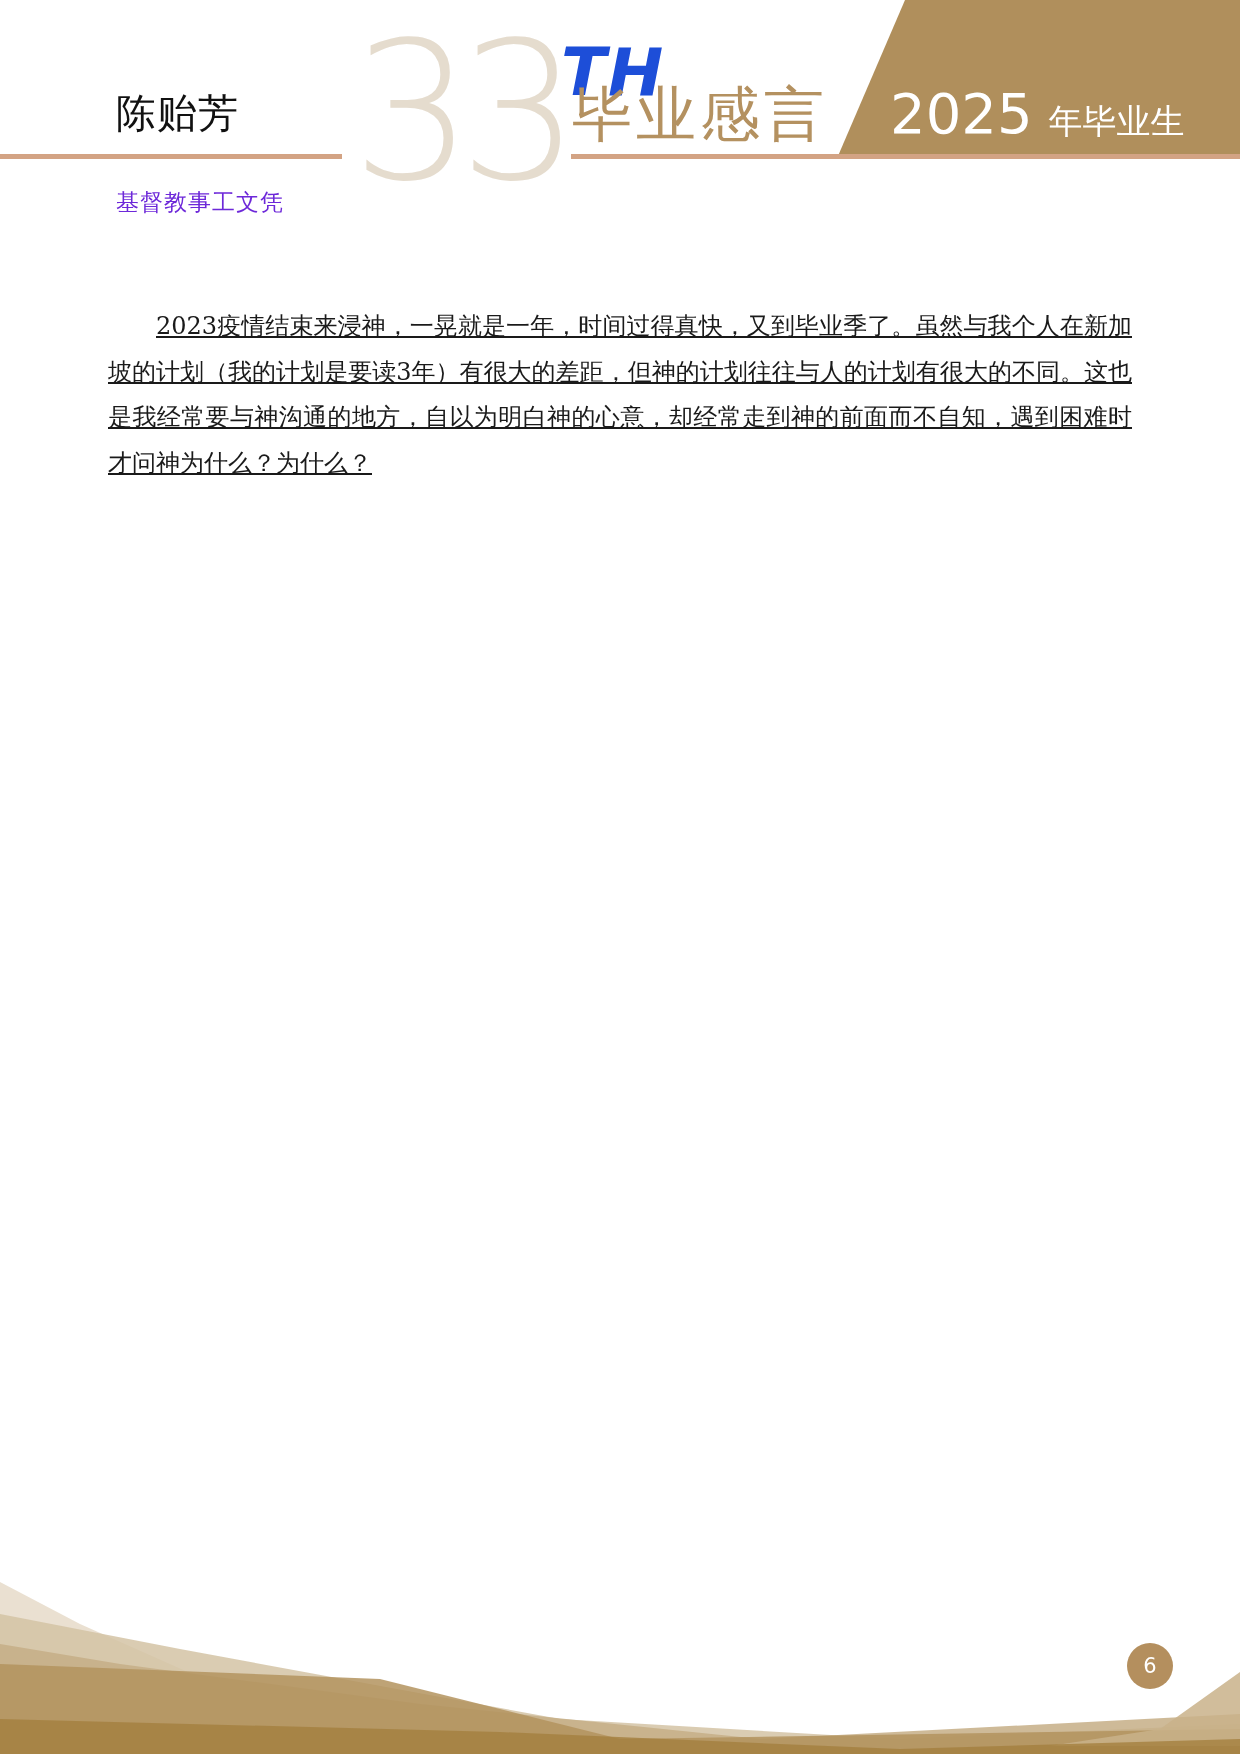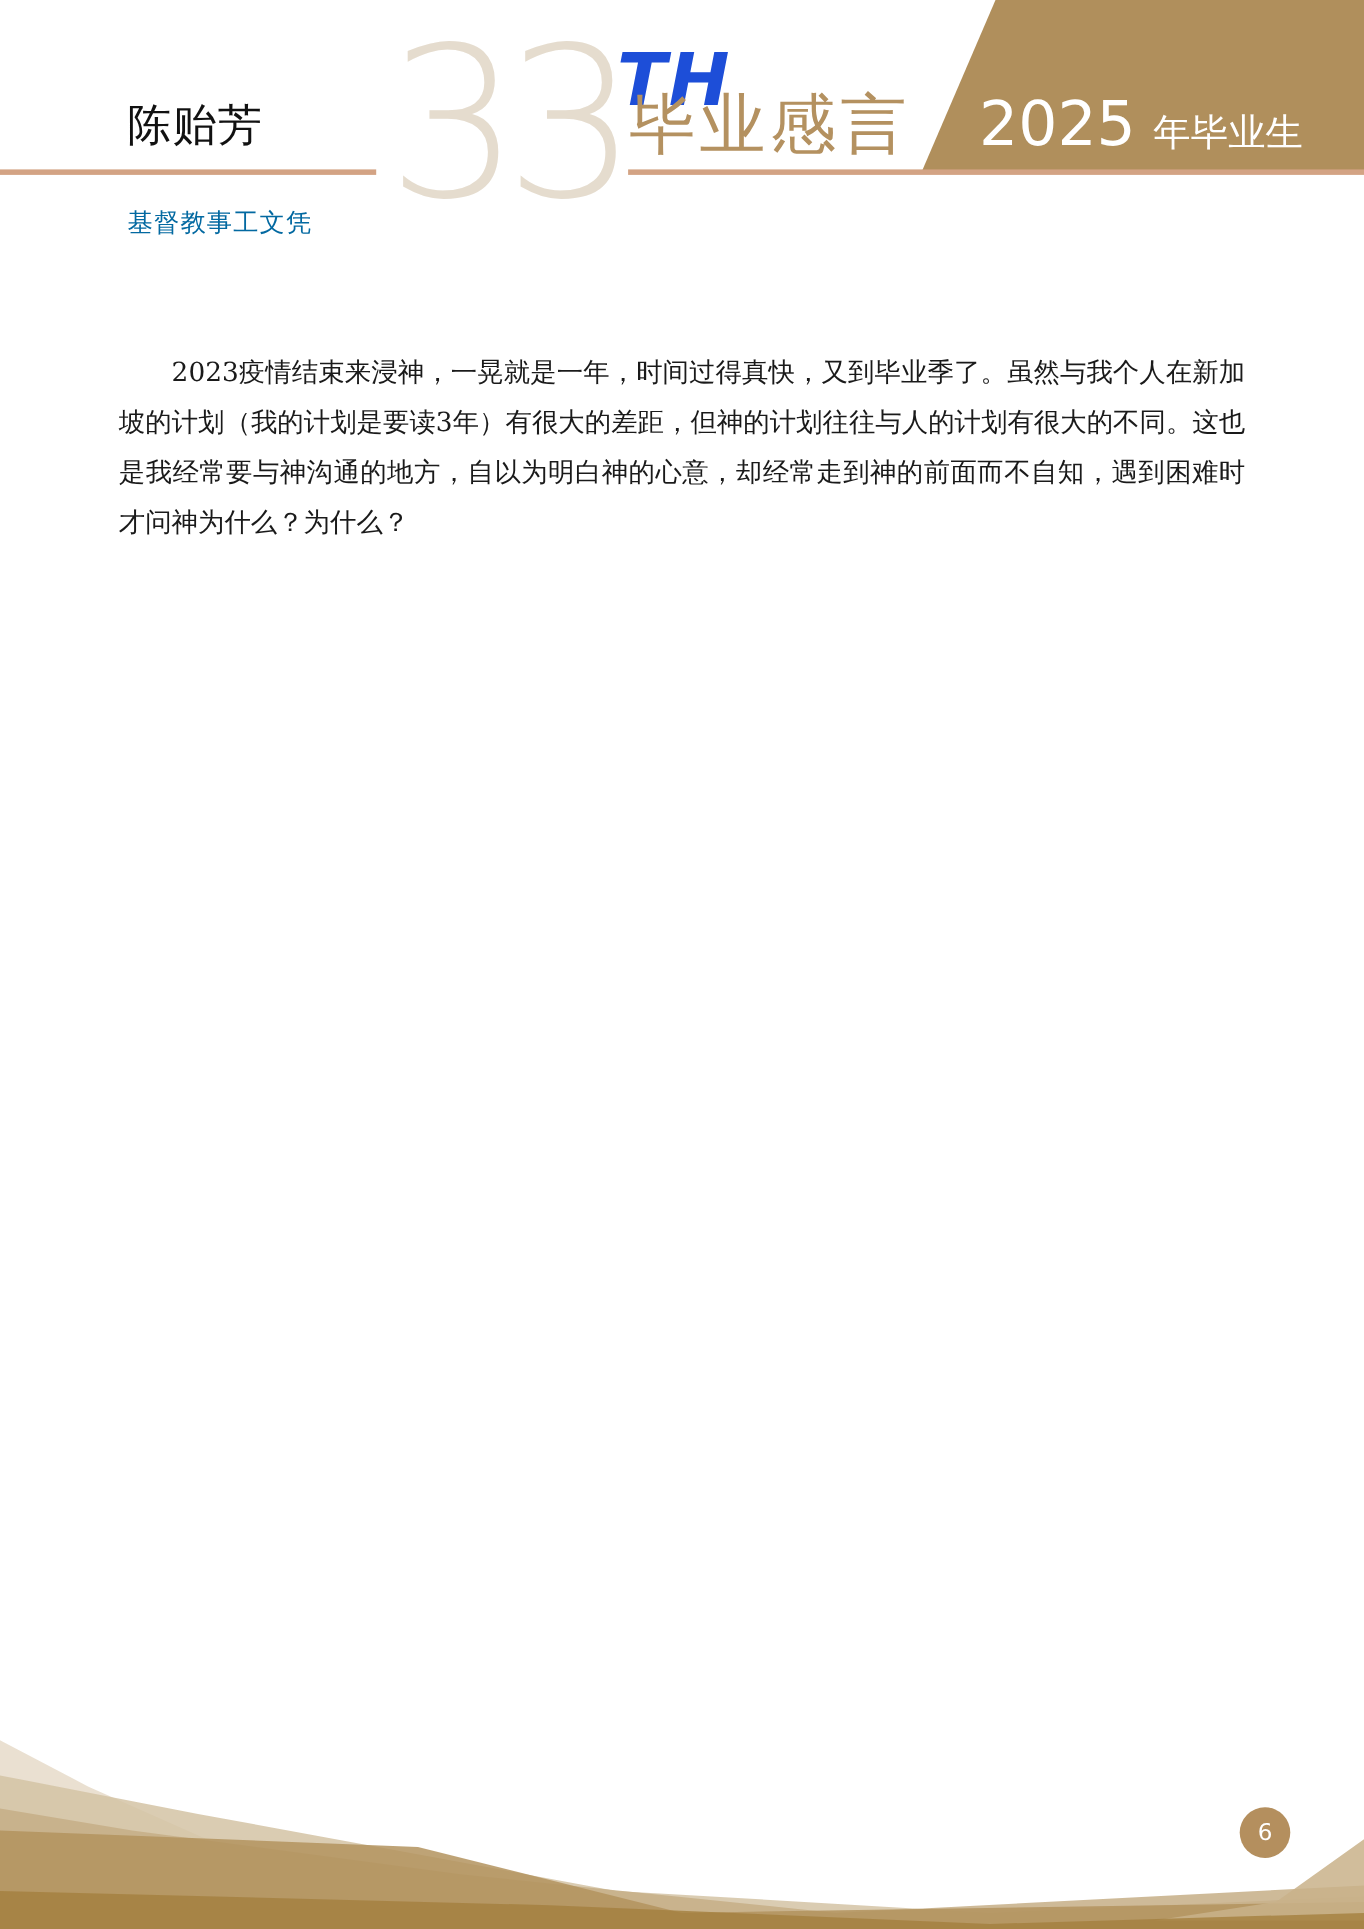--- a/index.html
+++ b/index.html
@@ -2,31 +2,31 @@
 <html><head>
 <meta charset="utf-8">
 <style>
   html, body { margin:0; padding:0; }
   body { width:1240px; height:1754px; position:relative; overflow:hidden; background:#ffffff;
          font-family:"DejaVu Sans", sans-serif; }
   .gold-block { position:absolute; left:0; top:0; width:1240px; height:160px; }
   .rule-left { position:absolute; left:0; top:154px; width:342px; height:5px; background:#d3a384; }
   .rule-right { position:absolute; left:571px; top:154px; width:669px; height:5px; background:#d3a384; }
   .author { position:absolute; left:116px; top:86px; font-size:40px; color:#111; letter-spacing:1px; }
-  .role { position:absolute; left:116px; top:187px; font-size:23px; color:#0369a1; letter-spacing:1px; }
+  .role { position:absolute; left:116px; top:187px; font-size:23px; color:#6d28d9; letter-spacing:1px; }
   .big-num { position:absolute; left:352px; top:18px; font-family:"DejaVu Sans", sans-serif; font-weight:200;
              font-size:190px; line-height:1; color:#e5dcce; letter-spacing:-14px; }
   .th { position:absolute; left:561px; top:40px; font-size:66px; font-weight:bold; color:#1d4ed8; letter-spacing:2px; line-height:1;font-style:italic; }
   .title-cn { position:absolute; left:572px; top:84px; font-size:60px; color:#b49160; letter-spacing:4px; line-height:1; }
   .year { position:absolute; left:890px; top:86px; color:#fff; line-height:1; white-space:nowrap; }
   .year .num { font-size:56px; }
   .year .suffix { font-size:34px; margin-left:16px; }
   .content { position:absolute; left:108px; top:300px; width:1024px; font-family:"DejaVu Serif", serif;
              font-size:24px; line-height:45.5px; color:#1a1a1a; text-align:justify; }
-  .content p { margin:16px 0 45px 0; text-indent:48px; }
+  .content p { margin:4px 0 45px 0; text-indent:48px;text-decoration:underline; }
   .wave { position:absolute; left:0; bottom:0; width:1240px; height:200px; }
   .page-badge { position:absolute; left:1127px; top:1643px; width:46px; height:46px; border-radius:50%;
                 background:#b48f5e; color:#fff; font-size:21px; text-align:center; line-height:46px; }
 </style>
 </head>
 <body>
 
 <svg class="gold-block" viewBox="0 0 1240 160" preserveAspectRatio="none">
   <polygon points="905,0 1240,0 1240,156 838,156" fill="#b08f5c"></polygon>
 </svg>

